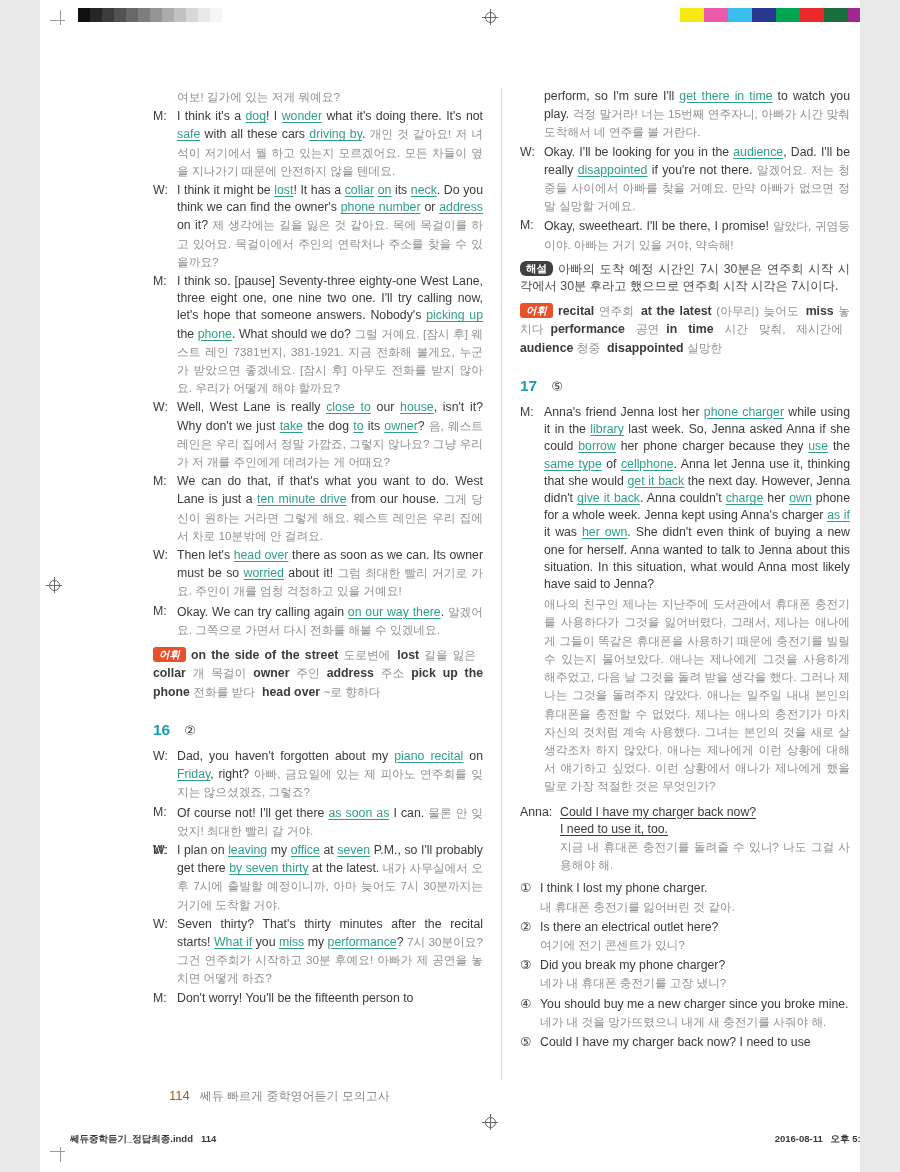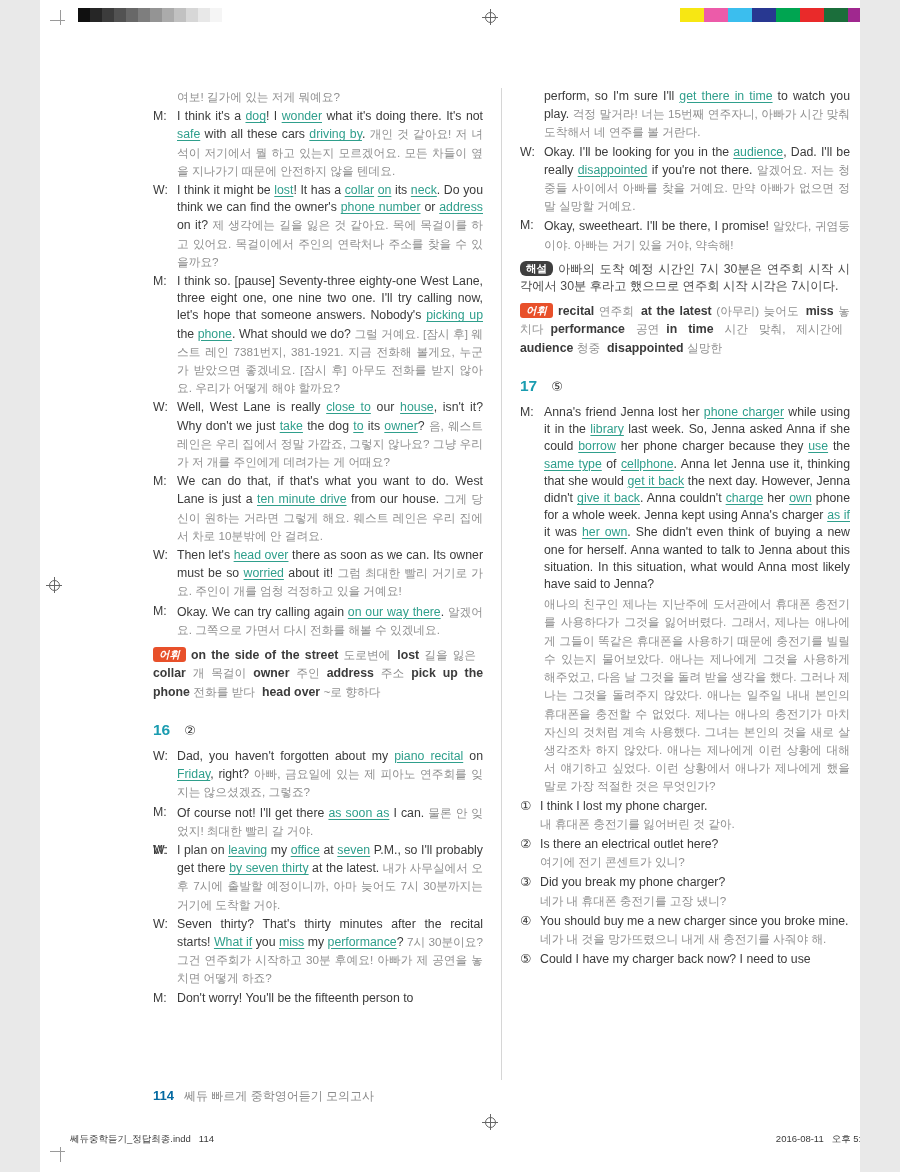--- a/index.html
+++ b/index.html
@@ -44,26 +44,26 @@
   .qhead{margin:20px 0 8px 0;}
   .qnum{color:var(--qnum,#1a9cb0);font-weight:bold;font-size:15.5px;}
   .qans{color:#333;font-size:13px;margin-left:14px;}
 
   .anna{padding-left:40px;margin:8px 0 6px 0;}
   .ans-line{color:#3b3b3b;text-decoration:underline;text-underline-offset:2px;}
   .choice{padding-left:20px;margin-bottom:3px;}
   .cnum{font-size:12.5px;}
 
   .footer{position:absolute;left:113px;top:1088px;display:flex;align-items:baseline;}
-  .footer .pagenum{font-size:13px;font-weight:bold;color:#0369a1;}
+  .footer .pagenum{font-size:13px;font-weight:normal;color:#a16207;margin-left:16px;}
   .footer .booktitle{font-size:12px;color:#8a8a8a;margin-left:10px;}
 
   .printline{position:absolute;left:30px;top:1133px;width:815px;display:flex;justify-content:space-between;
              font-size:9.5px;color:#3a3a3a;}
-  .printline span{white-space:pre;}
+  .printline span{white-space:pre;font-weight:bold;}
 </style>
 </head>
 <body>
 
 <div class="sheet">
 
   <div class="graybar" id="graybar">
       <div style="background: rgb(16, 16, 16);"></div>
       <div style="background: rgb(38, 38, 38);"></div>
       <div style="background: rgb(60, 60, 60);"></div>
@@ -141,20 +141,21 @@
     <div class="divider"></div>
     <div class="col col-right" id="col-right">
         <div class="blk dlg"><span class="txt">perform, so I'm sure I'll <span class="kw">get there in time</span> to watch you play. <span class="ko">걱정 말거라! 너는 15번째 연주자니, 아빠가 시간 맞춰 도착해서 네 연주를 볼 거란다.</span></span></div>
         <div class="blk dlg"><span class="spk">W:</span><span class="txt">Okay. I'll be looking for you in the <span class="kw">audience</span>, Dad. I'll be really <span class="kw">disappointed</span> if you're not there. <span class="ko">알겠어요. 저는 청중들 사이에서 아빠를 찾을 거예요. 만약 아빠가 없으면 정말 실망할 거예요.</span></span></div>
         <div class="blk dlg"><span class="spk">M:</span><span class="txt">Okay, sweetheart. I'll be there, I promise! <span class="ko">알았다, 귀염둥이야. 아빠는 거기 있을 거야, 약속해!</span></span></div>
         <div class="blk box box-explain"><span class="badge badge-explain">해설</span><span>아빠의 도착 예정 시간인 7시 30분은 연주회 시작 시각에서 30분 후라고 했으므로 연주회 시작 시각은 7시이다.</span></div>
         <div class="blk box box-vocab"><span class="badge badge-vocab">어휘</span><span class="vterm">recital</span> <span class="ko">연주회</span><span class="vsep"> </span><span class="vterm">at the latest</span> <span class="ko">(아무리) 늦어도</span><span class="vsep"> </span><span class="vterm">miss</span> <span class="ko">놓치다</span><span class="vsep"> </span><span class="vterm">performance</span> <span class="ko">공연</span><span class="vsep"> </span><span class="vterm">in time</span> <span class="ko">시간 맞춰, 제시간에</span><span class="vsep"> </span><span class="vterm">audience</span> <span class="ko">청중</span><span class="vsep"> </span><span class="vterm">disappointed</span> <span class="ko">실망한</span></div>
         <div class="blk qhead"><span class="qnum">17</span><span class="qans">⑤</span></div>
         <div class="blk dlg"><span class="spk">M:</span><span class="txt">Anna's friend Jenna lost her <span class="kw">phone charger</span> while using it in the <span class="kw">library</span> last week. So, Jenna asked Anna if she could <span class="kw">borrow</span> her phone charger because they <span class="kw">use</span> the <span class="kw">same type</span> of <span class="kw">cellphone</span>. Anna let Jenna use it, thinking that she would <span class="kw">get it back</span> the next day. However, Jenna didn't <span class="kw">give it back</span>. Anna couldn't <span class="kw">charge</span> her <span class="kw">own</span> phone for a whole week. Jenna kept using Anna's charger <span class="kw">as if</span> it was <span class="kw">her own</span>. She didn't even think of buying a new one for herself. Anna wanted to talk to Jenna about this situation. In this situation, what would Anna most likely have said to Jenna?</span></div>
         <div class="blk dlg"><span class="txt"><span class="ko">애나의 친구인 제나는 지난주에 도서관에서 휴대폰 충전기를 사용하다가 그것을 잃어버렸다. 그래서, 제나는 애나에게 그들이 똑같은 휴대폰을 사용하기 때문에 충전기를 빌릴 수 있는지 물어보았다. 애나는 제나에게 그것을 사용하게 해주었고, 다음 날 그것을 돌려 받을 생각을 했다. 그러나 제나는 그것을 돌려주지 않았다. 애나는 일주일 내내 본인의 휴대폰을 충전할 수 없었다. 제나는 애나의 충전기가 마치 자신의 것처럼 계속 사용했다. 그녀는 본인의 것을 새로 살 생각조차 하지 않았다. 애나는 제나에게 이런 상황에 대해서 얘기하고 싶었다. 이런 상황에서 애나가 제나에게 했을 말로 가장 적절한 것은 무엇인가?</span></span></div>
+        <div class="blk anna"><span class="spk">Anna:</span><span class="txt"><span class="ans-line">Could I have my charger back now?</span><br><span class="ans-line">I need to use it, too.</span><br><span class="ko">지금 내 휴대폰 충전기를 돌려줄 수 있니? 나도 그걸 사용해야 해.</span></span></div>
         <div class="blk choice"><span class="spk cnum">①</span><span class="txt">I think I lost my phone charger.<br><span class="ko">내 휴대폰 충전기를 잃어버린 것 같아.</span></span></div>
         <div class="blk choice"><span class="spk cnum">②</span><span class="txt">Is there an electrical outlet here?<br><span class="ko">여기에 전기 콘센트가 있니?</span></span></div>
         <div class="blk choice"><span class="spk cnum">③</span><span class="txt">Did you break my phone charger?<br><span class="ko">네가 내 휴대폰 충전기를 고장 냈니?</span></span></div>
         <div class="blk choice"><span class="spk cnum">④</span><span class="txt">You should buy me a new charger since you broke mine.<br><span class="ko">네가 내 것을 망가뜨렸으니 내게 새 충전기를 사줘야 해.</span></span></div>
         <div class="blk choice"><span class="spk cnum">⑤</span><span class="txt">Could I have my charger back now? I need to use</span></div>
       </div>
   </div>
 
   <div class="footer">
     <span class="pagenum">114</span>

